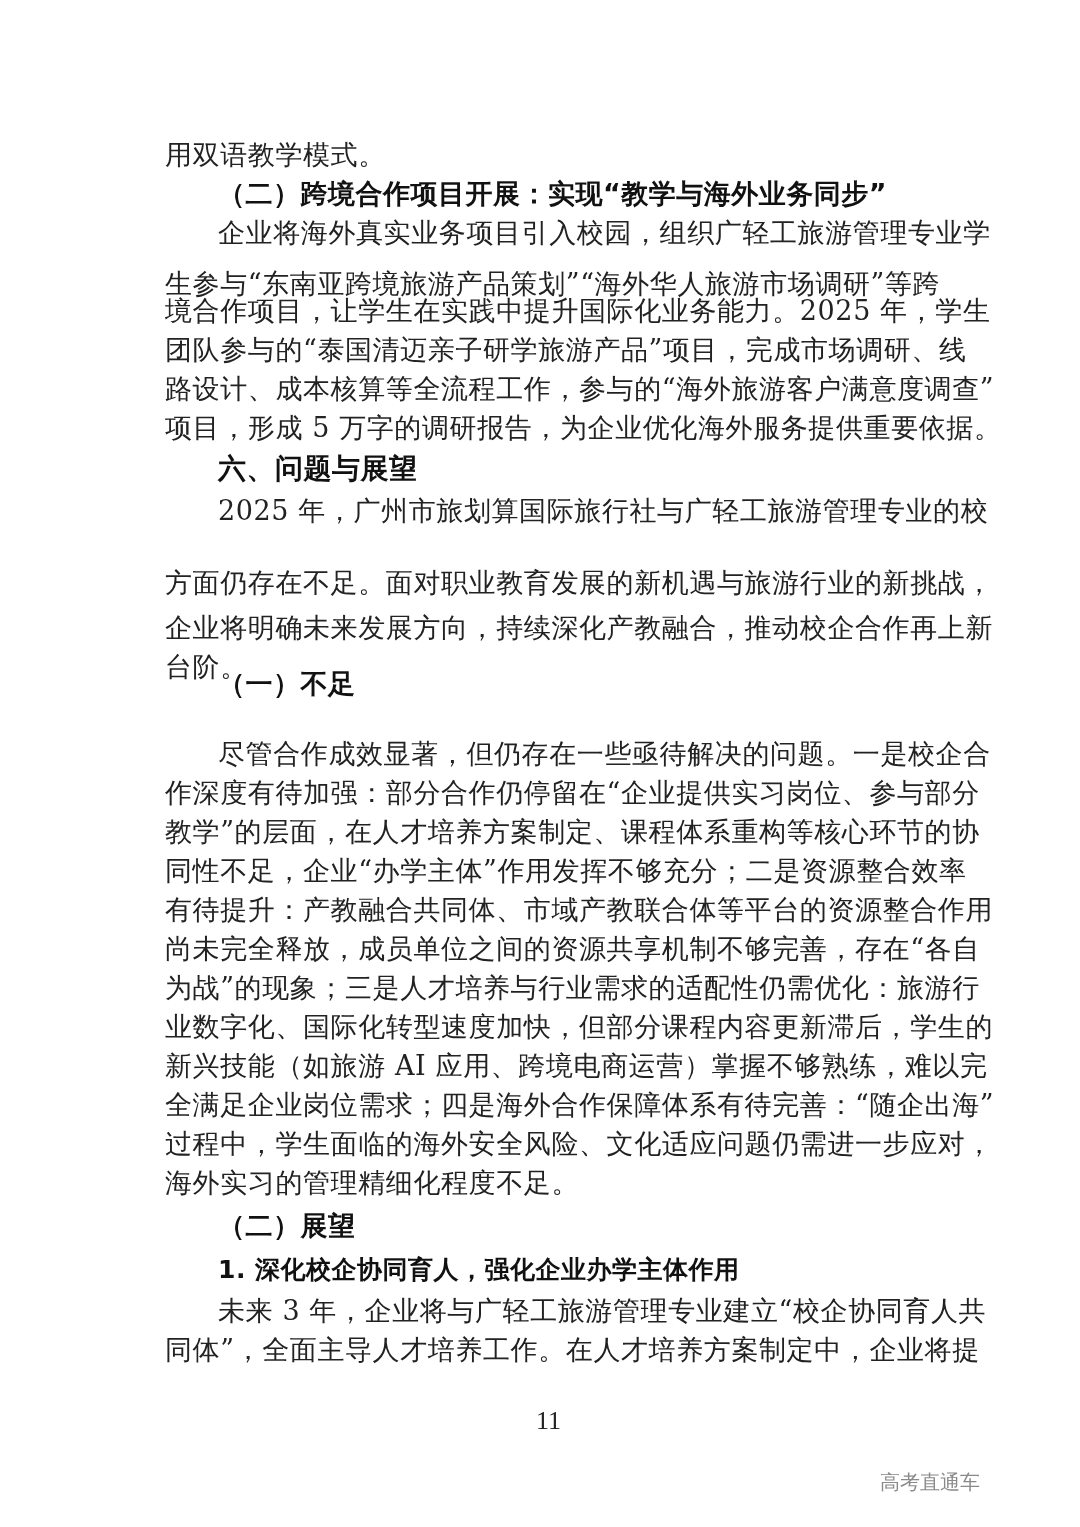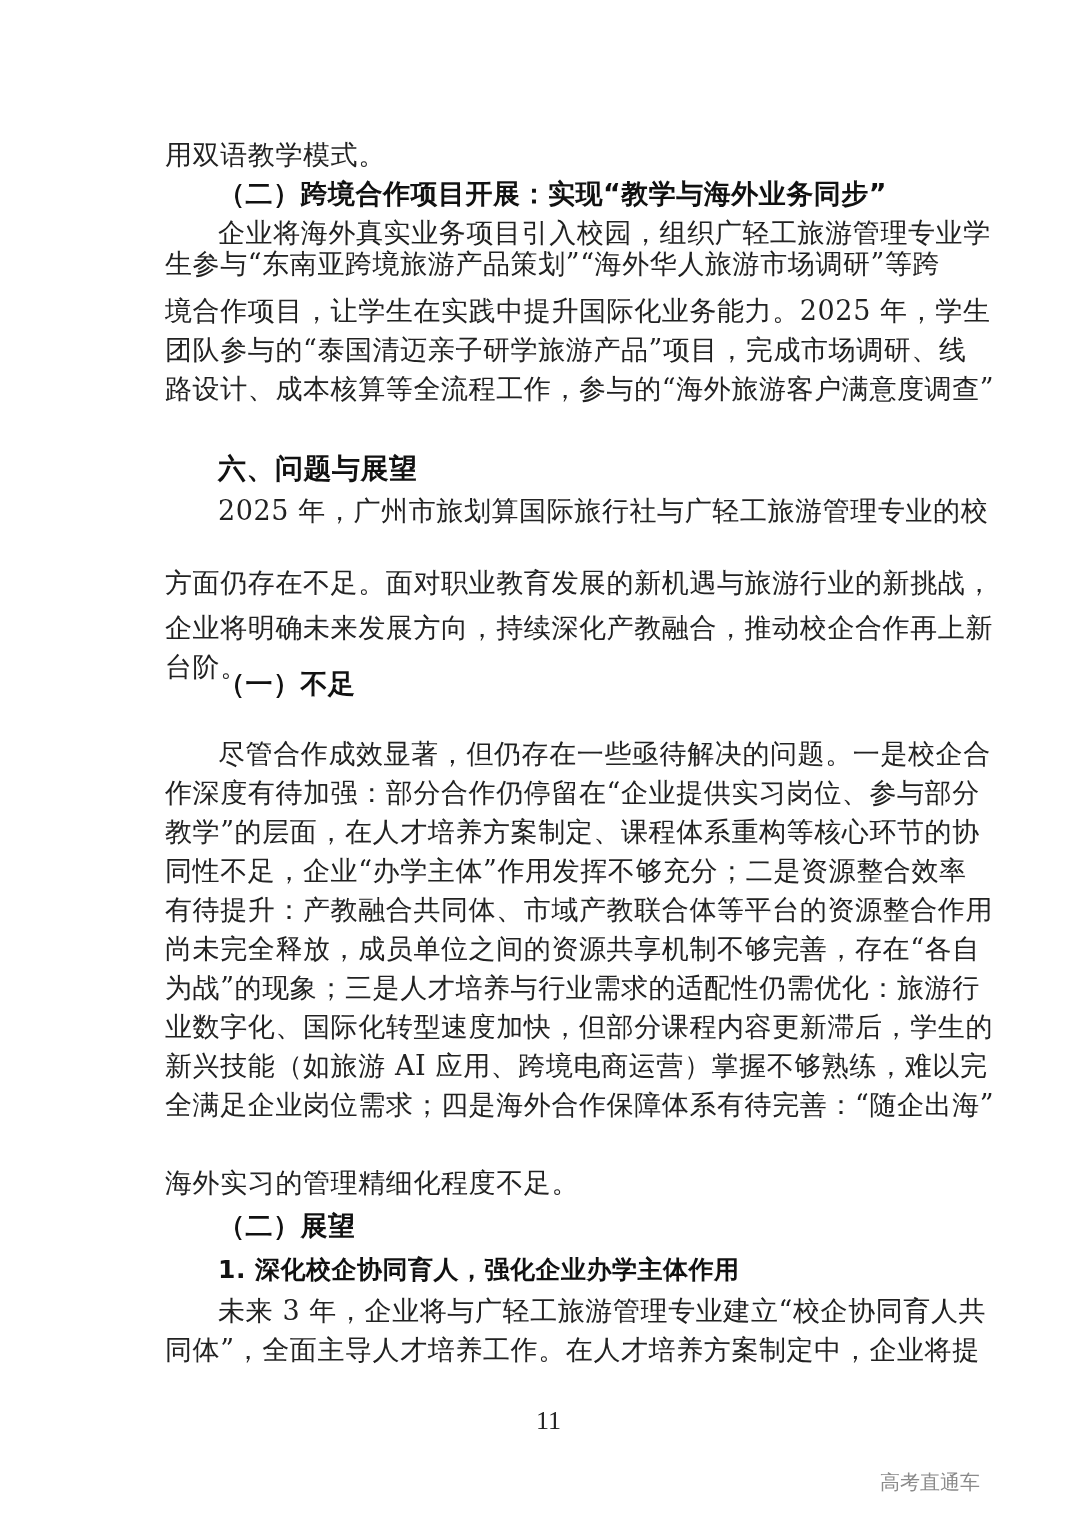--- a/index.html
+++ b/index.html
@@ -69,44 +69,46 @@
 </head>
 <body>
 
 <div class="page">
 
   <div class="line" style="top:135px;">用双语教学模式。</div>
 
   <div class="heading" style="left:218px; top:174px;">（二）跨境合作项目开展：实现“教学与海外业务同步”</div>
 
   <div class="line indent" style="top:213px;">企业将海外真实业务项目引入校园，组织广轻工旅游管理专业学</div>
-  <div class="line" style="top:244px;">生参与“东南亚跨境旅游产品策划”“海外华人旅游市场调研”等跨</div>
+  <div class="line" style="top:264px;">生参与“东南亚跨境旅游产品策划”“海外华人旅游市场调研”等跨</div>
   <div class="line" style="top:291px;">境合作项目，让学生在实践中提升国际化业务能力。2025 年，学生</div>
   <div class="line" style="top:330px;">团队参与的“泰国清迈亲子研学旅游产品”项目，完成市场调研、线</div>
   <div class="line" style="top:369px;">路设计、成本核算等全流程工作，参与的“海外旅游客户满意度调查”</div>
+  <div class="line" style="top:408px;">项目，形成 5 万字的调研报告，为企业优化海外服务提供重要依据。</div>
 
   <div class="heading" style="left:218px; top:449px; font-size:28px;">六、问题与展望</div>
 
   <div class="line indent" style="top:491px;">2025 年，广州市旅划算国际旅行社与广轻工旅游管理专业的校</div>
   <div class="line" style="top:563px;">方面仍存在不足。面对职业教育发展的新机遇与旅游行业的新挑战，</div>
   <div class="line" style="top:608px;text-align:right;">企业将明确未来发展方向，持续深化产教融合，推动校企合作再上新</div>
   <div class="line" style="top:647px;">台阶。</div>
 
   <div class="heading" style="left:218px; top:664px;">（一）不足</div>
 
   <div class="line indent" style="top:734px;">尽管合作成效显著，但仍存在一些亟待解决的问题。一是校企合</div>
   <div class="line" style="top:773px;">作深度有待加强：部分合作仍停留在“企业提供实习岗位、参与部分</div>
   <div class="line" style="top:812px;">教学”的层面，在人才培养方案制定、课程体系重构等核心环节的协</div>
   <div class="line" style="top:851px;">同性不足，企业“办学主体”作用发挥不够充分；二是资源整合效率</div>
   <div class="line" style="top:929px;">尚未完全释放，成员单位之间的资源共享机制不够完善，存在“各自</div>
   <div class="line" style="top:890px;">有待提升：产教融合共同体、市域产教联合体等平台的资源整合作用</div>
   <div class="line" style="top:968px;">为战”的现象；三是人才培养与行业需求的适配性仍需优化：旅游行</div>
   <div class="line" style="top:1007px;">业数字化、国际化转型速度加快，但部分课程内容更新滞后，学生的</div>
   <div class="line" style="top:1046px;">新兴技能（如旅游 AI 应用、跨境电商运营）掌握不够熟练，难以完</div>
   <div class="line" style="top:1085px;">全满足企业岗位需求；四是海外合作保障体系有待完善：“随企出海”</div>
+  <div class="line" style="top:1124px;">过程中，学生面临的海外安全风险、文化适应问题仍需进一步应对，</div>
   <div class="line" style="top:1163px;">海外实习的管理精细化程度不足。</div>
 
   <div class="heading" style="left:218px; top:1206px;">（二）展望</div>
 
   <div class="heading" style="left:218px; top:1250px; font-size:25px;">1. 深化校企协同育人，强化企业办学主体作用</div>
 
   <div class="line indent" style="top:1291px;">未来 3 年，企业将与广轻工旅游管理专业建立“校企协同育人共</div>
   <div class="line" style="top:1330px;text-align:right;">同体”，全面主导人才培养工作。在人才培养方案制定中，企业将提</div>
 
   <div class="page-number">11</div>

